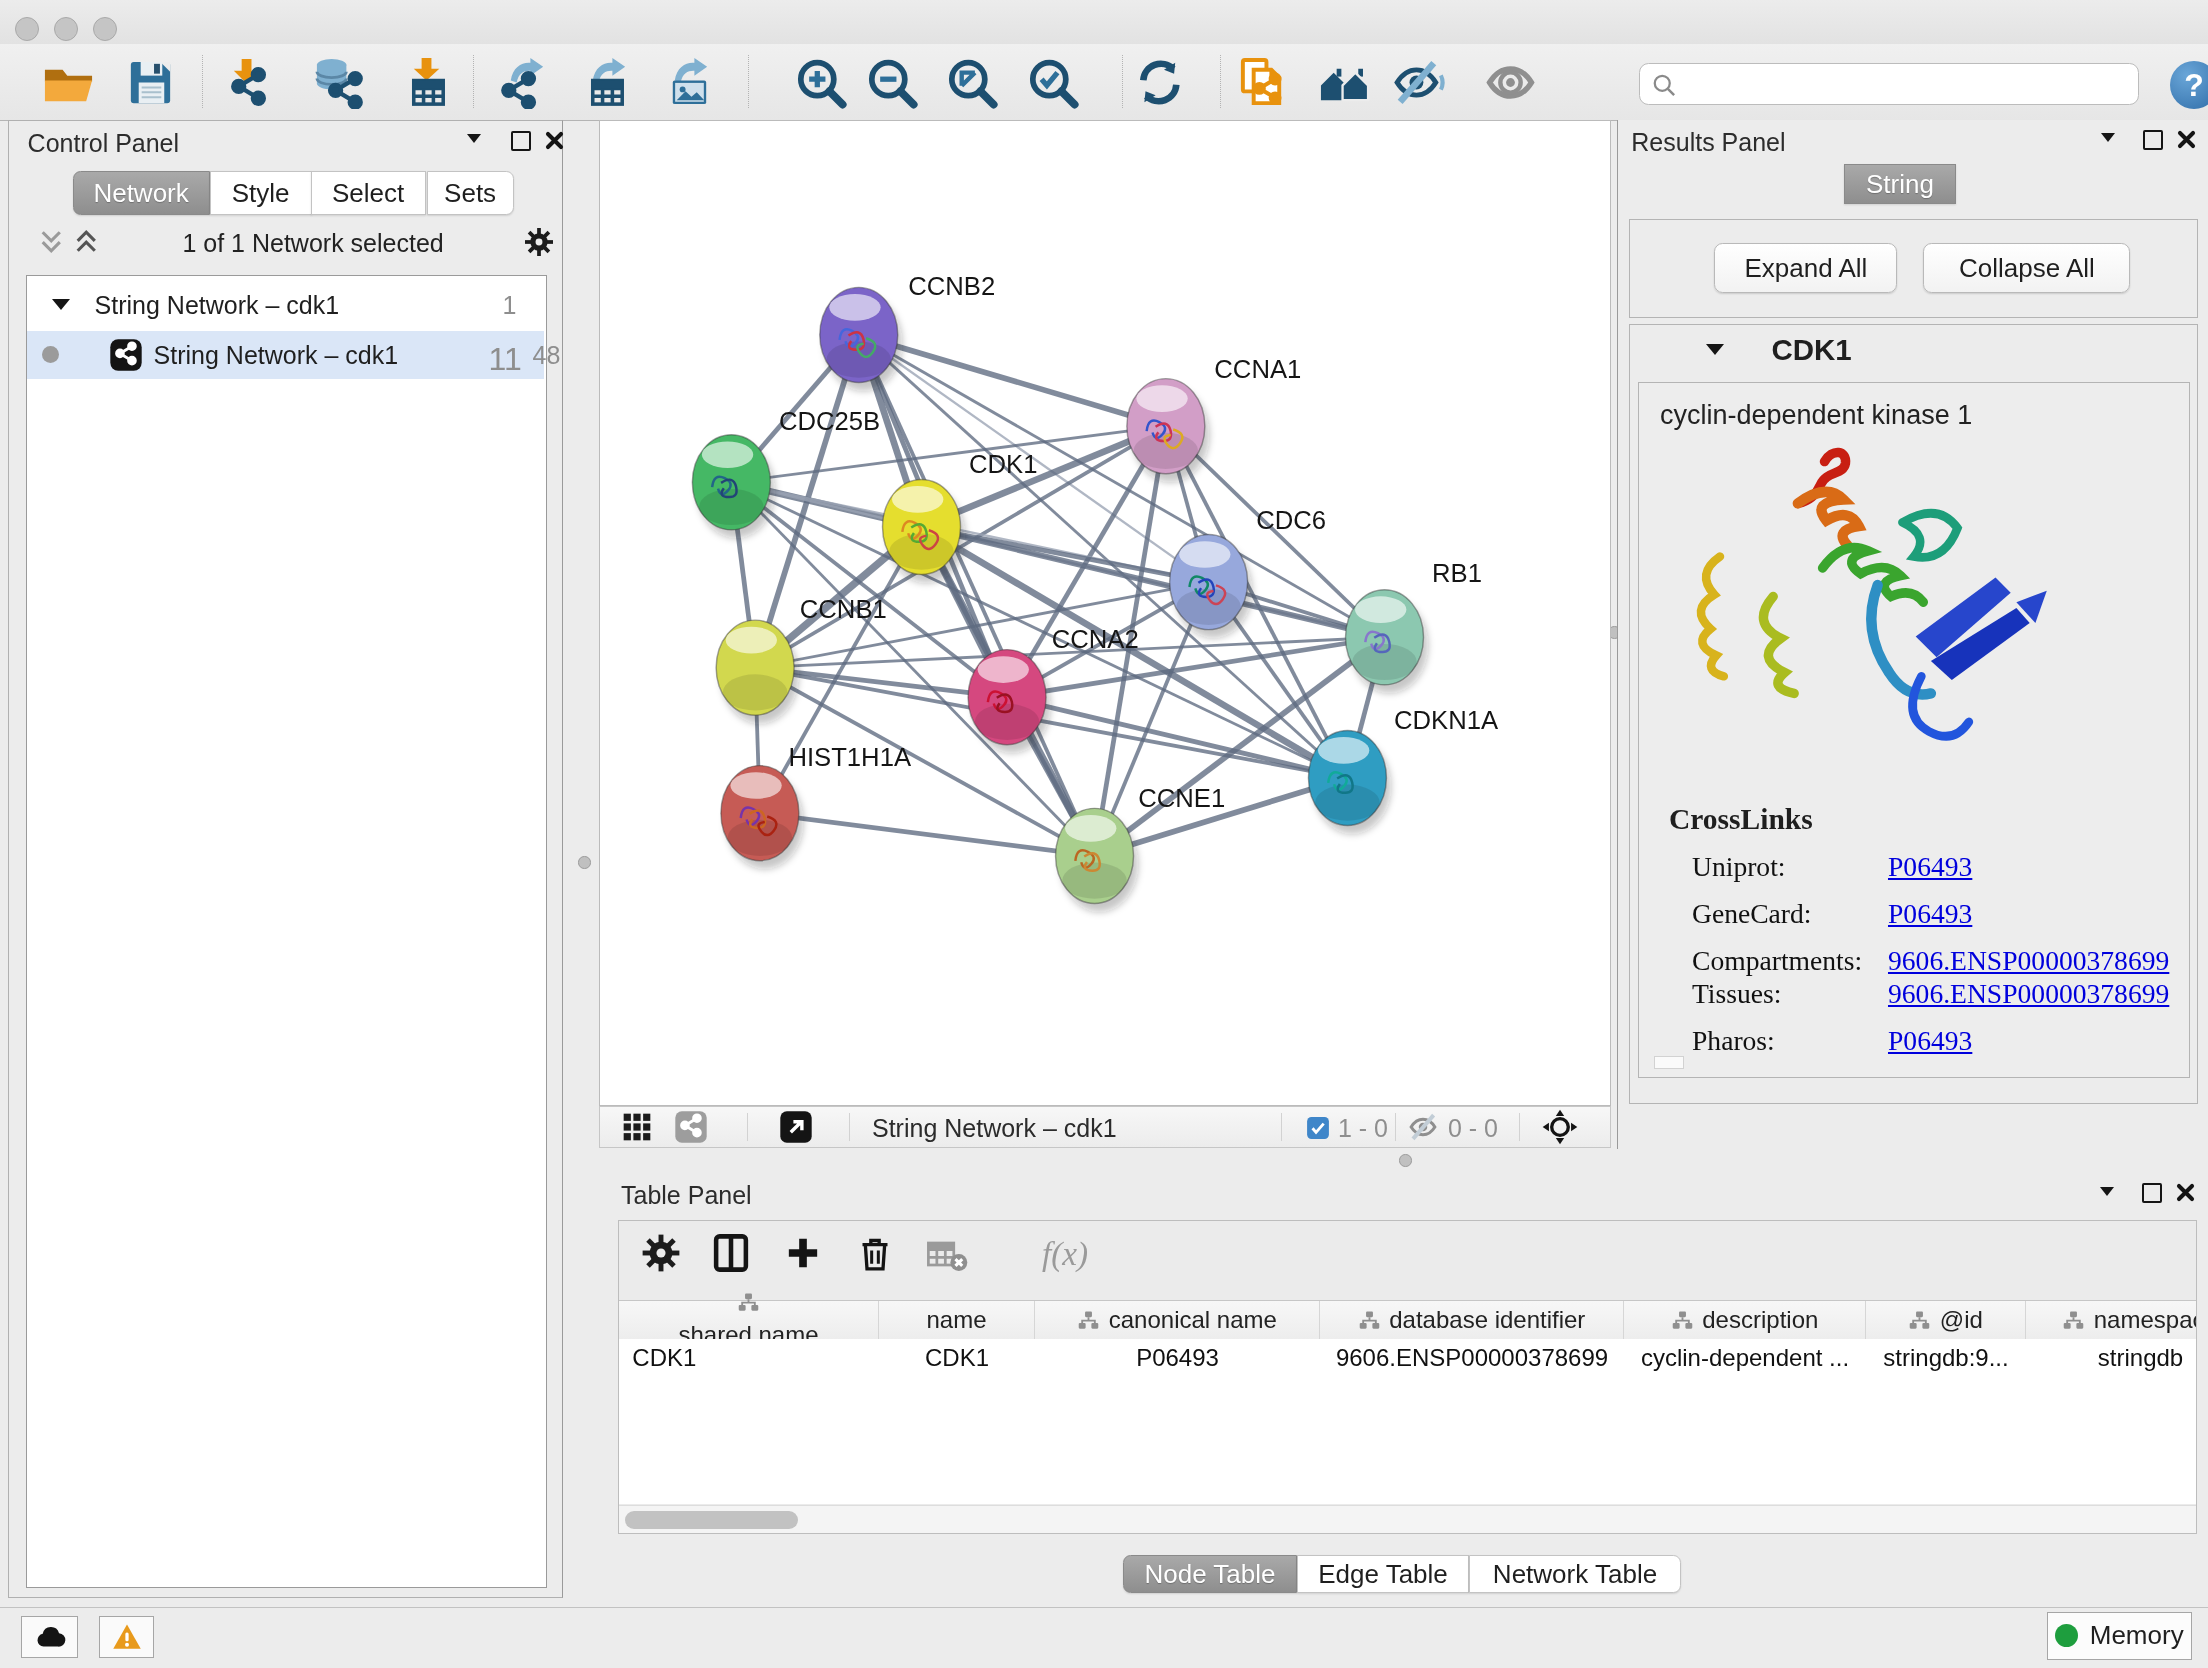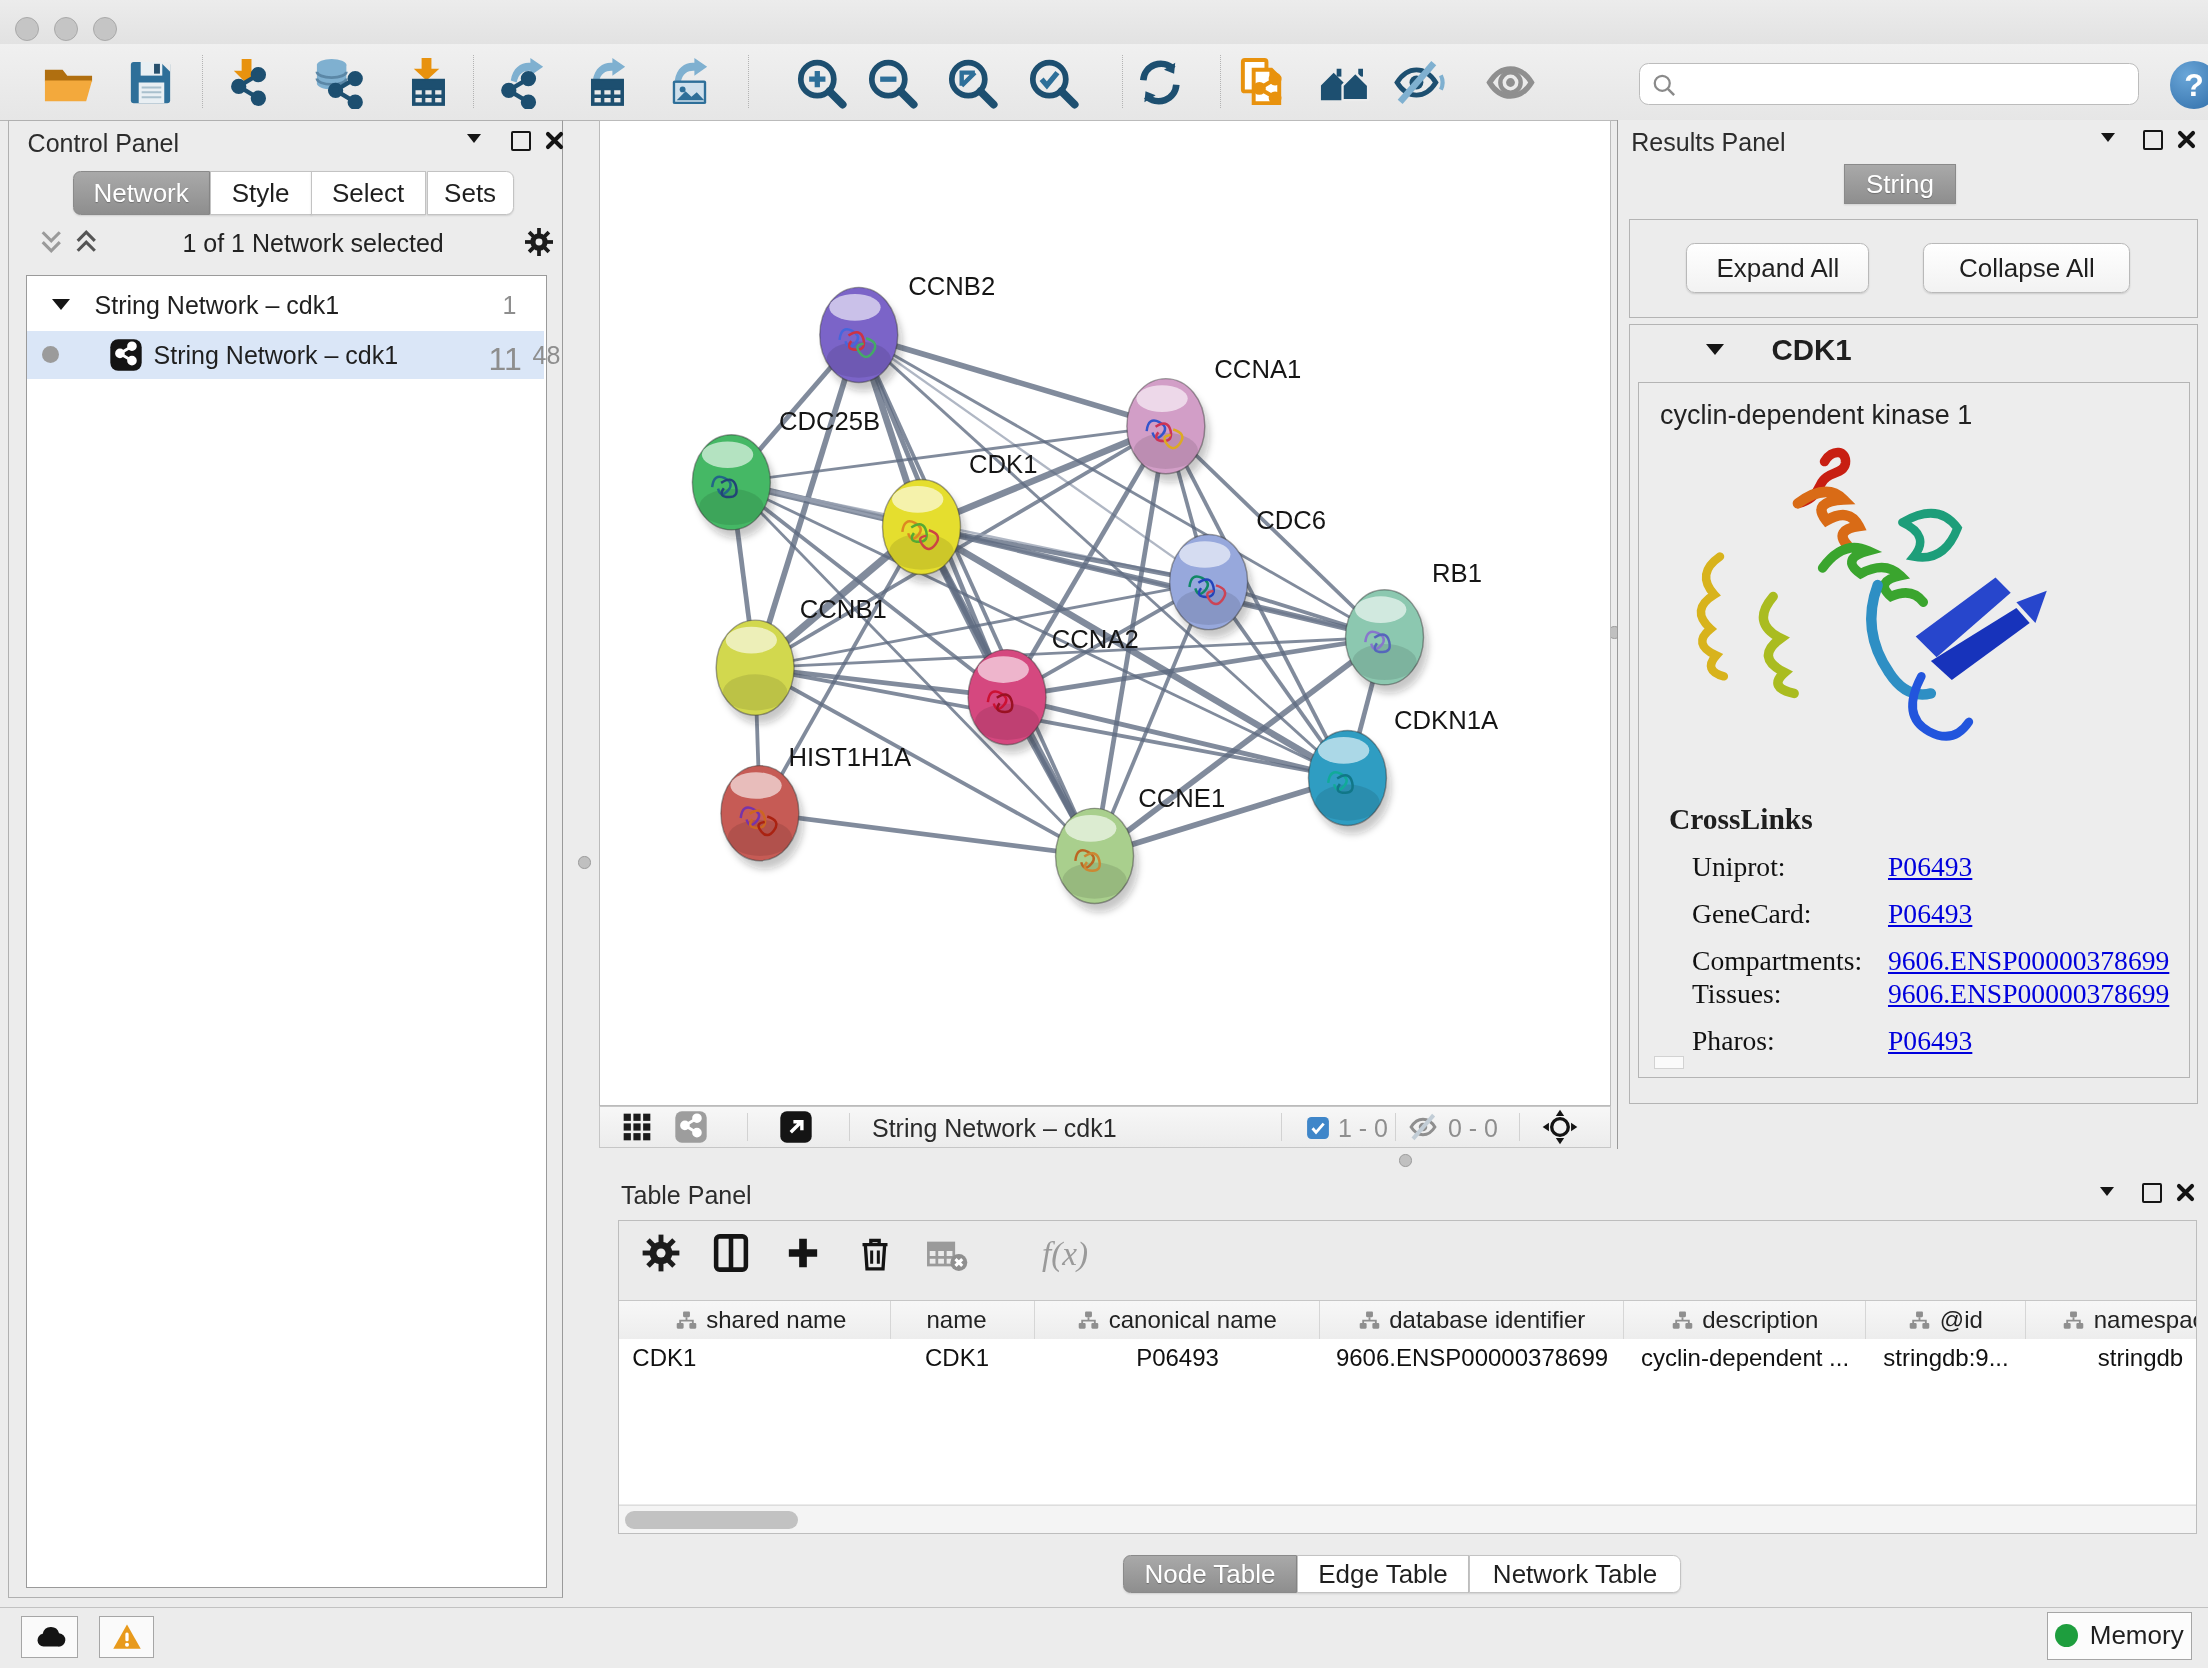--- a/index.html
+++ b/index.html
@@ -584,21 +584,21 @@
         <svg width="19" height="19" viewBox="0 0 16 16" xmlns="http://www.w3.org/2000/svg">
           <path d="M2.5 2.5l11 11M13.5 2.5l-11 11" stroke="#141414" stroke-width="3.4" stroke-linecap="round"></path>
         </svg>
       </span>
 
     <div class="abs hseg sel" style="left:226px;top:44px;width:112px;height:40px;border-radius:0;">
       <span>String</span>
     </div>
 
     <div class="abs" style="left:11.4px;top:99px;width:569px;height:99px;border:1.9px solid #b4b4b4;background:#ececec;box-sizing:border-box;">
-      <div class="abs btn" style="left:56px;top:23px;width:181px;height:48px;">
+      <div class="abs btn" style="left:84px;top:23px;width:181px;height:48px;">
         <span>Expand All</span>
       </div>
       <div class="abs btn" style="left:293px;top:23px;width:205px;height:48px;">
         <span>Collapse All</span>
       </div>
     </div>
 
     <div class="abs" style="left:11.4px;top:204px;width:569px;height:780px;border:1.9px solid #b4b4b4;background:#ececec;box-sizing:border-box;">
       <span class="abs tri" style="left:76px;top:19px;"></span>
       <span class="abs" style="left:141px;top:7.6px;font-size:29.5px;font-weight:bold;">CDK1</span>
@@ -702,21 +702,21 @@
             <path d="M18 14.5l4 4M22 14.5l-4 4" stroke="#fff" stroke-width="1.8"></path>
           </svg>
         </span>
       <span class="abs toolbtn" style="left:377px;top:11.4px;margin-left:44px;">
           <svg width="53" height="42" viewBox="0 0 30 24" xmlns="http://www.w3.org/2000/svg">
             <text x="1" y="19" font-family="Liberation Serif,DejaVu Serif,serif" font-style="italic" font-size="19" fill="#9a9a9a">f(x)</text>
           </svg>
         </span>
 
       <div class="abs" id="thead" style="left:0;top:79px;width:1636px;height:38px;background:linear-gradient(#f7f7f7,#ededed);border-top:1px solid #c6c6c6;border-bottom:1px solid #bdbdbd;">
-          <div class="hcell" style="left:12px;width:260px;">
+          <div class="hcell" style="left:0px;width:260px;flex-direction:column;">
             <span style="display:inline-flex;">
               <svg width="23" height="22" viewBox="0 0 20 19" xmlns="http://www.w3.org/2000/svg">
                 <g fill="#8f8f8f">
                   <rect x="7" y="2" width="6" height="5" rx="1"></rect>
                   <rect x="1.5" y="12" width="6" height="5" rx="1"></rect>
                   <rect x="12.5" y="12" width="6" height="5" rx="1"></rect>
                 </g>
                 <path d="M10 7v3M4.5 12v-2h11v2" stroke="#8f8f8f" fill="none" stroke-width="1.6"></path>
               </svg>
             </span>

